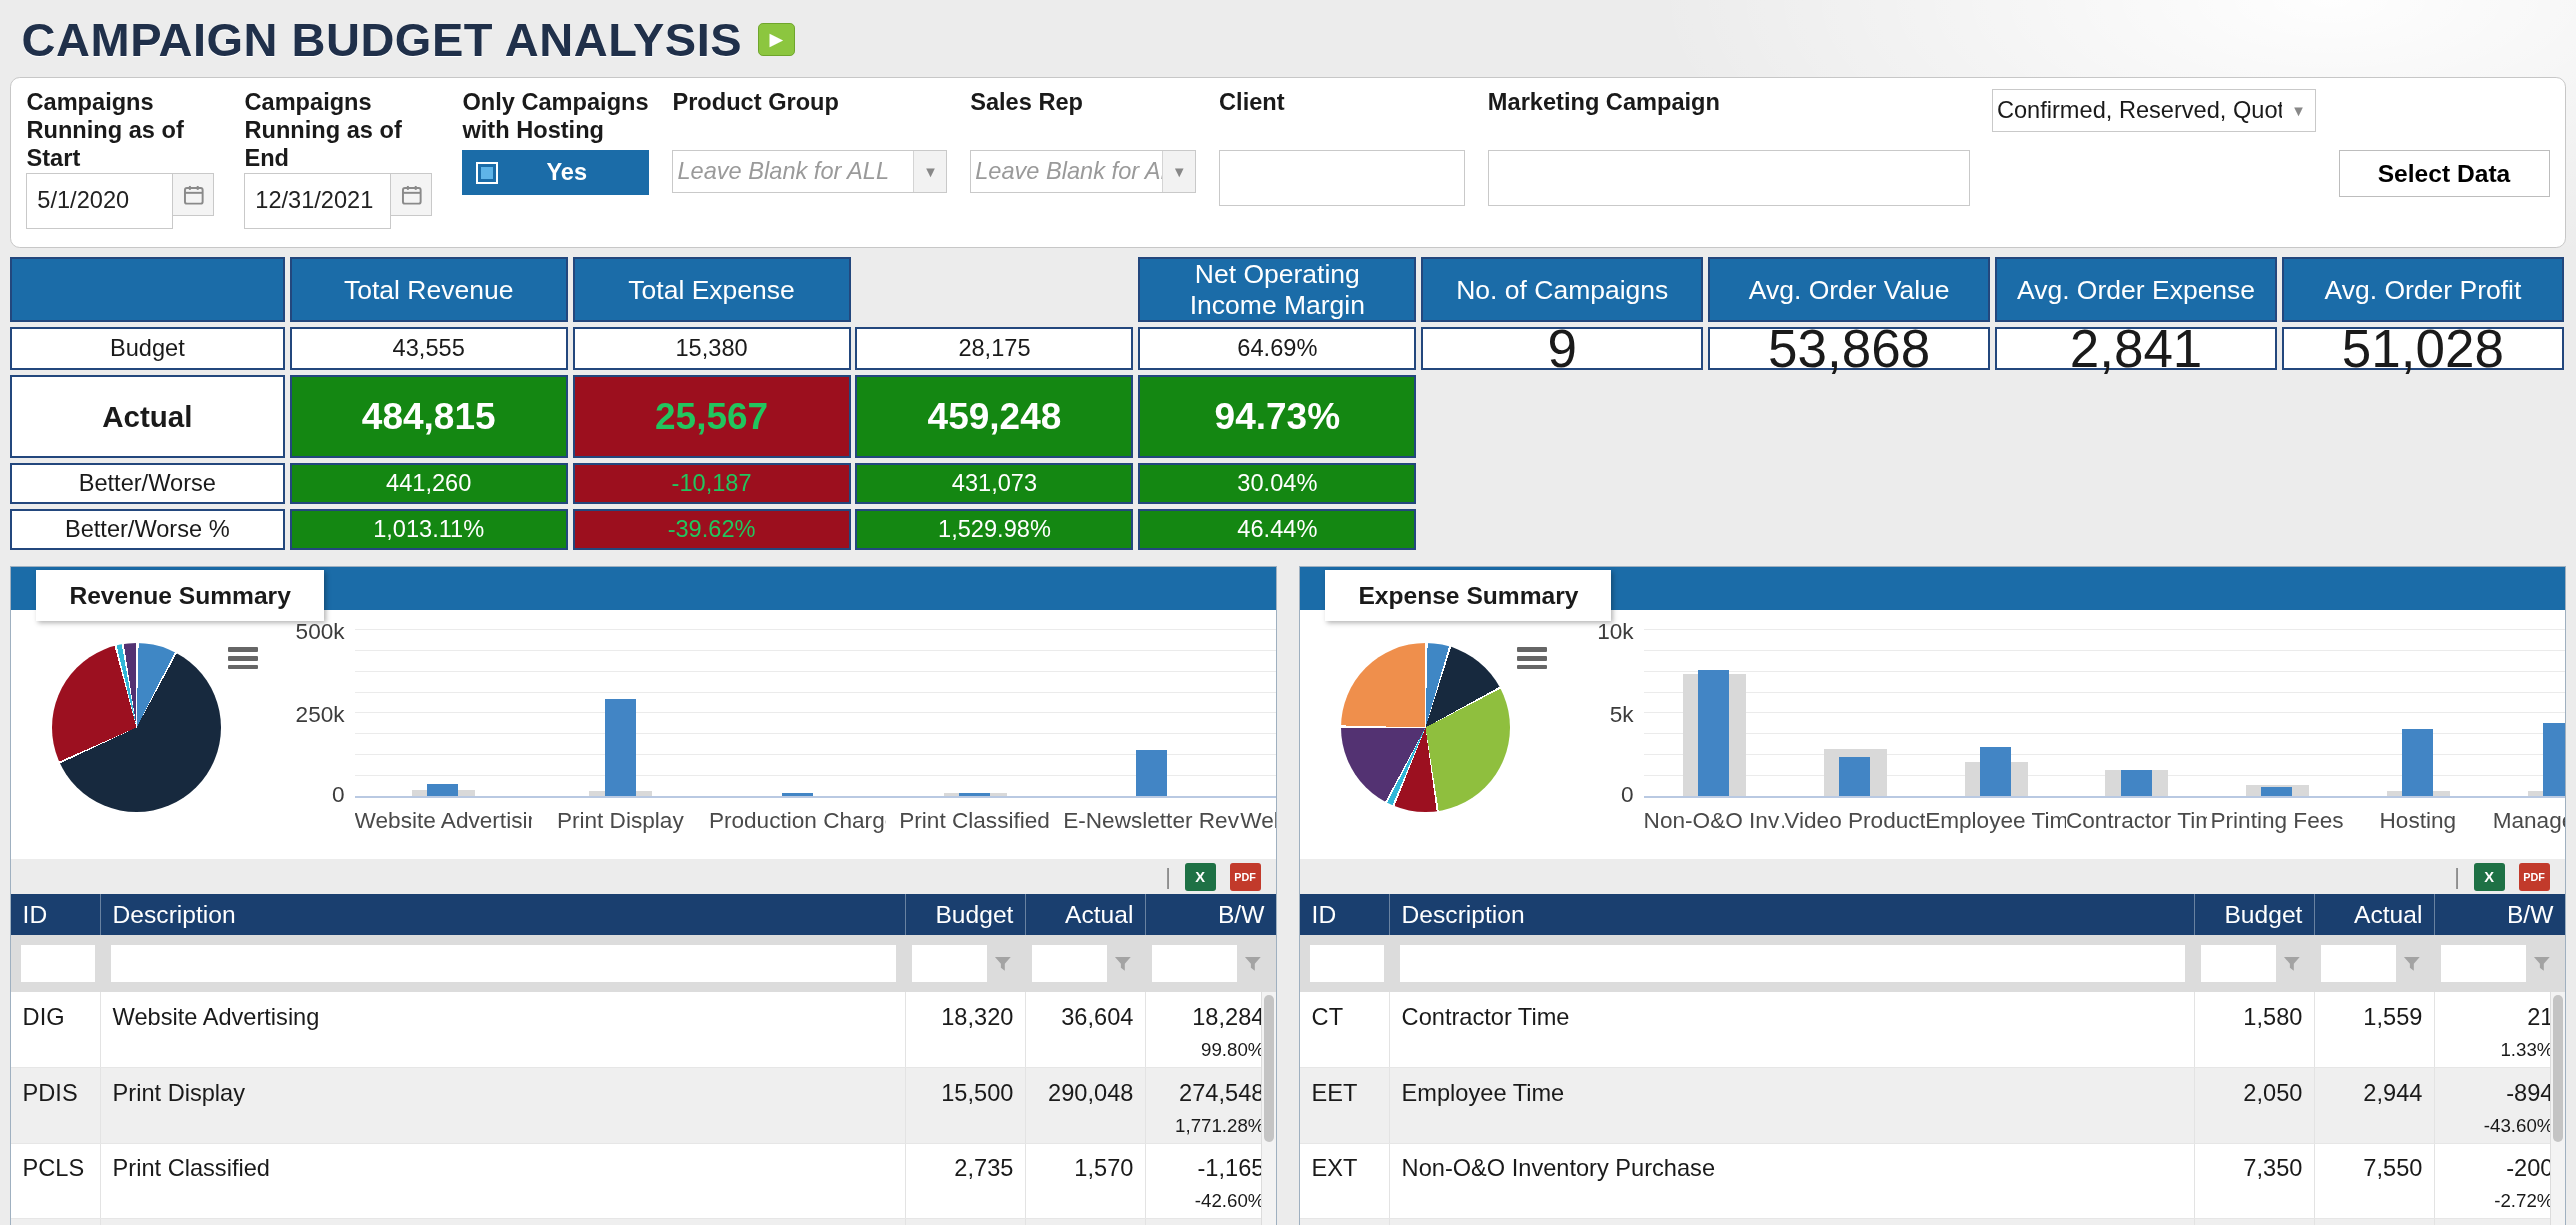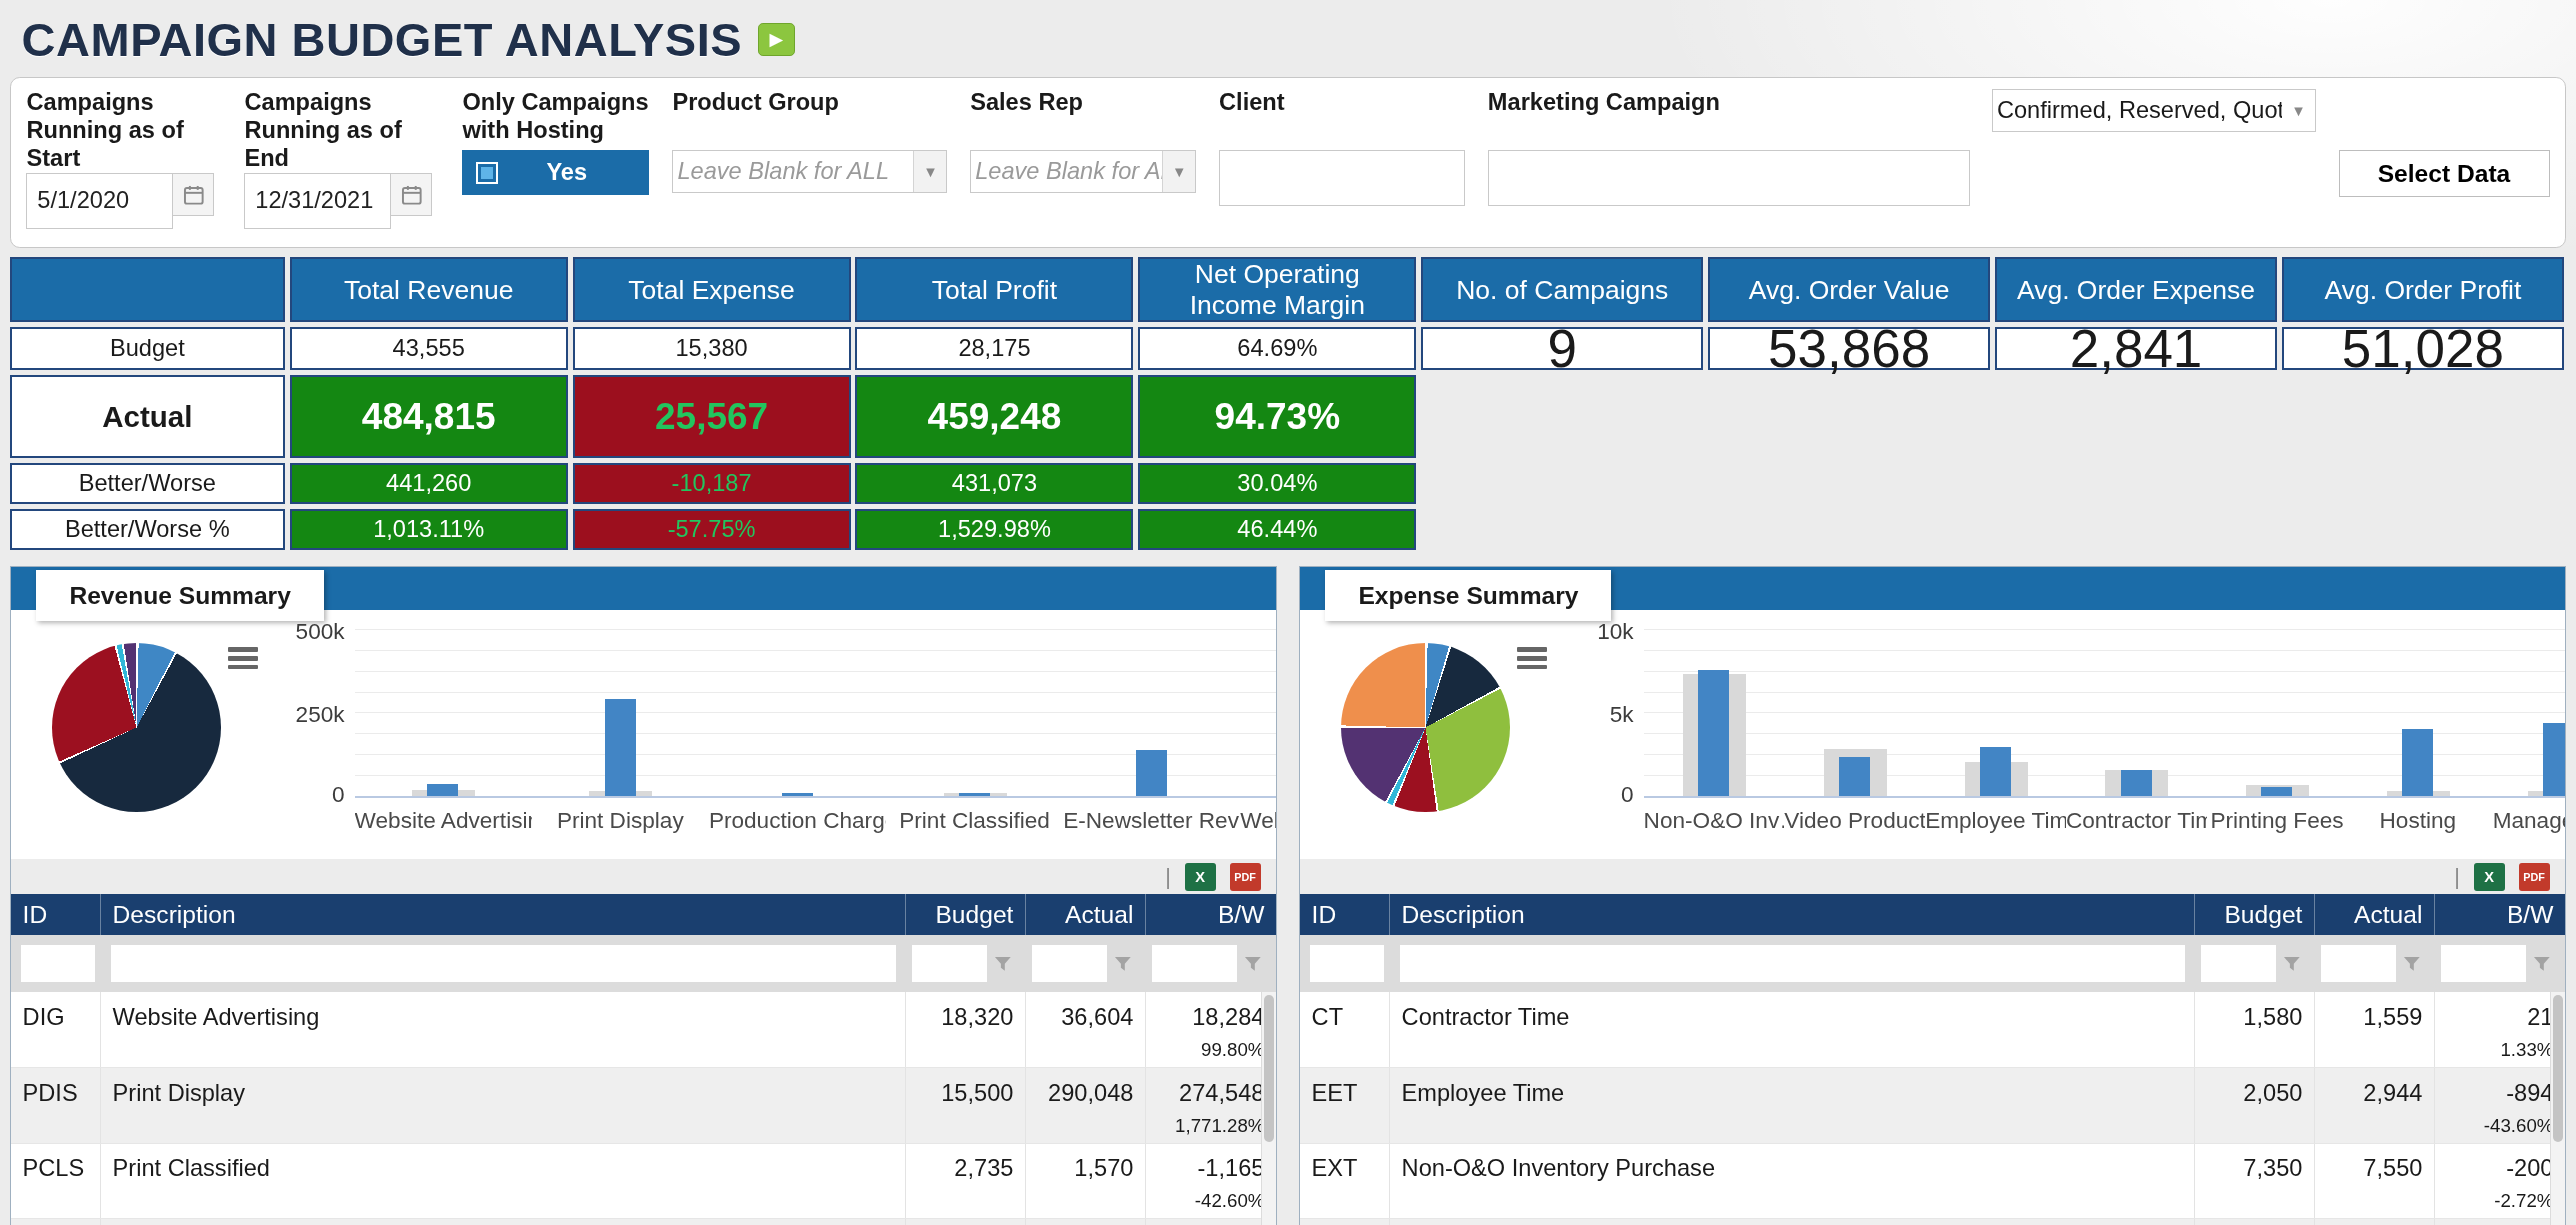--- a/index.html
+++ b/index.html
@@ -224,22 +224,21 @@
       <div class="kcell" style="grid-area: 5 / 1;">Better/Worse %</div>
       <div class="kcell khead" style="grid-area: 1 / 2;">Total Revenue</div>
       <div class="kcell" style="grid-area: 2 / 2;">43,555</div>
       <div class="kcell kactual kgood" style="grid-area: 3 / 2;">484,815</div>
       <div class="kcell kgood" style="grid-area: 4 / 2;">441,260</div>
       <div class="kcell kgood" style="grid-area: 5 / 2;">1,013.11%</div>
       <div class="kcell khead" style="grid-area: 1 / 3;">Total Expense</div>
       <div class="kcell" style="grid-area: 2 / 3;">15,380</div>
       <div class="kcell kactual kbad" style="grid-area: 3 / 3;">25,567</div>
       <div class="kcell kbad" style="grid-area: 4 / 3;">-10,187</div>
-      <div class="kcell kbad" style="grid-area: 5 / 3;">-57.75%</div>
-      <div class="kcell khead" style="grid-area: 1 / 4;">Total Profit</div>
+      <div class="kcell kbad" style="grid-area: 5 / 3;">-39.62%</div>
       <div class="kcell" style="grid-area: 2 / 4;">28,175</div>
       <div class="kcell kactual kgood" style="grid-area: 3 / 4;">459,248</div>
       <div class="kcell kgood" style="grid-area: 4 / 4;">431,073</div>
       <div class="kcell kgood" style="grid-area: 5 / 4;">1,529.98%</div>
       <div class="kcell khead" style="grid-area: 1 / 5;">Net Operating Income Margin</div>
       <div class="kcell" style="grid-area: 2 / 5;">64.69%</div>
       <div class="kcell kactual kgood" style="grid-area: 3 / 5;">94.73%</div>
       <div class="kcell kgood" style="grid-area: 4 / 5;">30.04%</div>
       <div class="kcell kgood" style="grid-area: 5 / 5;">46.44%</div>
       <div class="kcell khead" style="grid-area: 1 / 6;">No. of Campaigns</div>

